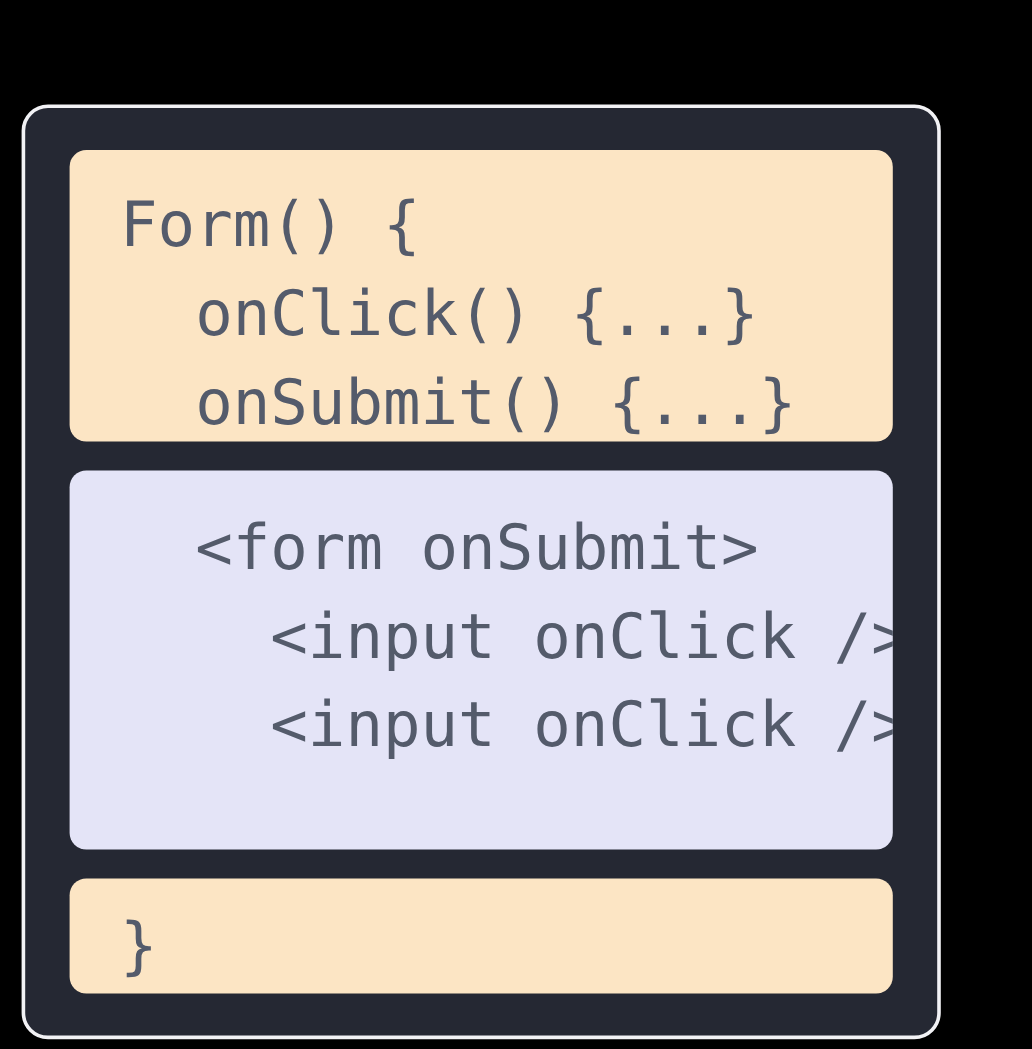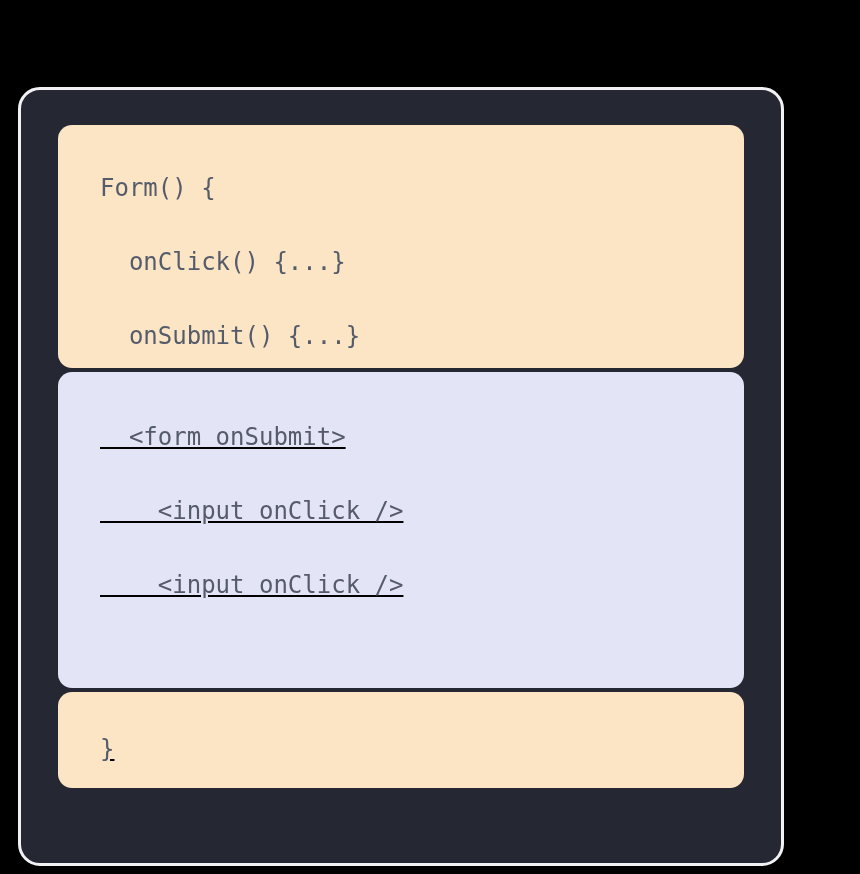--- a/index.html
+++ b/index.html
@@ -43,35 +43,34 @@
   }
 
   .card {
     box-sizing: border-box;
     border-radius: 14px;
     padding: 0;
     overflow: hidden;
   }
 
   .card + .card {
-    margin-top: 4px;
-    text-decoration: underline;
+    margin-top: 24px;
   }
 
   .card-cream  { background: #fce5c4; }
   .card-lav    { background: #e4e4f7; }
 
   .card-top    { height: 243px; padding-top: 26px; }
   .card-mid    { height: 316px; padding-top: 28px; }
   .card-bottom { height: 96px;  padding-top: 20px; }
 
   .code-line {
     color: #545b6b;
     font-family: "DejaVu Sans Mono", "Liberation Mono", monospace;
-    font-size: 24px;
+    font-size: 52px;
     line-height: 74px;
     height: 74px;
     white-space: pre;
     letter-spacing: 0px;
     padding-left: 42px;
   }
 </style>
 </head>
 <body>
 

